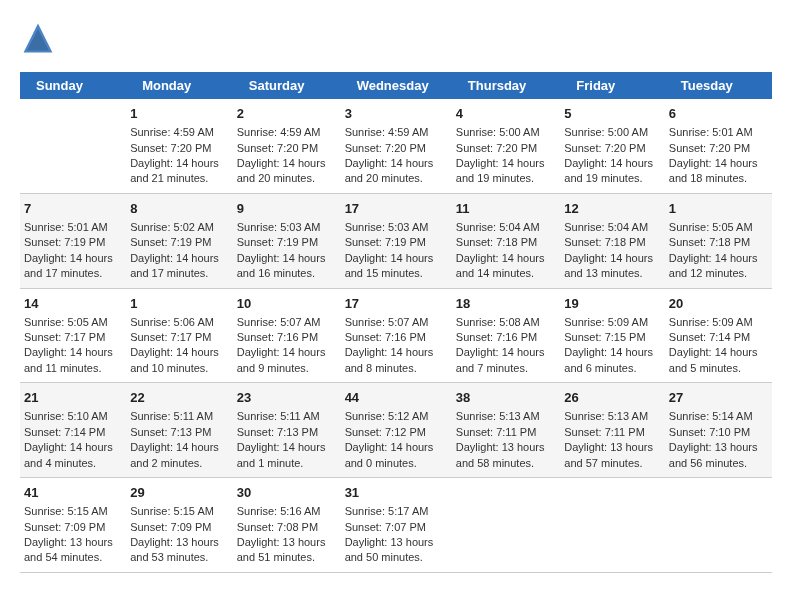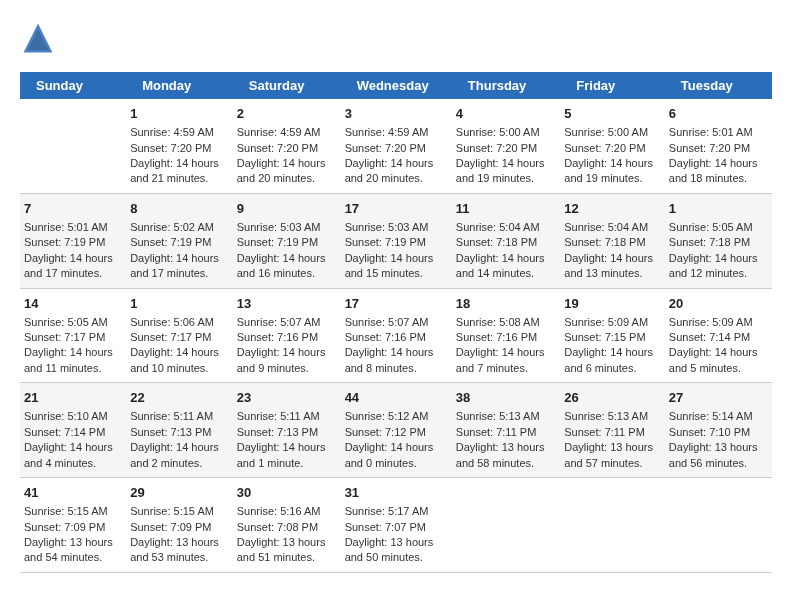--- a/index.html
+++ b/index.html
@@ -179,21 +179,21 @@
       <tr>
         <td>
           <span class="day-num">14</span>
           <div class="day-detail">Sunrise: 5:05 AM<br>Sunset: 7:17 PM<br>Daylight: 14 hours and 11 minutes.</div>
         </td>
         <td>
           <span class="day-num">1</span>
           <div class="day-detail">Sunrise: 5:06 AM<br>Sunset: 7:17 PM<br>Daylight: 14 hours and 10 minutes.</div>
         </td>
         <td>
-          <span class="day-num">13</span>
+          <span class="day-num">10</span>
           <div class="day-detail">Sunrise: 5:07 AM<br>Sunset: 7:16 PM<br>Daylight: 14 hours and 9 minutes.</div>
         </td>
         <td>
           <span class="day-num">17</span>
           <div class="day-detail">Sunrise: 5:07 AM<br>Sunset: 7:16 PM<br>Daylight: 14 hours and 8 minutes.</div>
         </td>
         <td>
           <span class="day-num">18</span>
           <div class="day-detail">Sunrise: 5:08 AM<br>Sunset: 7:16 PM<br>Daylight: 14 hours and 7 minutes.</div>
         </td>

